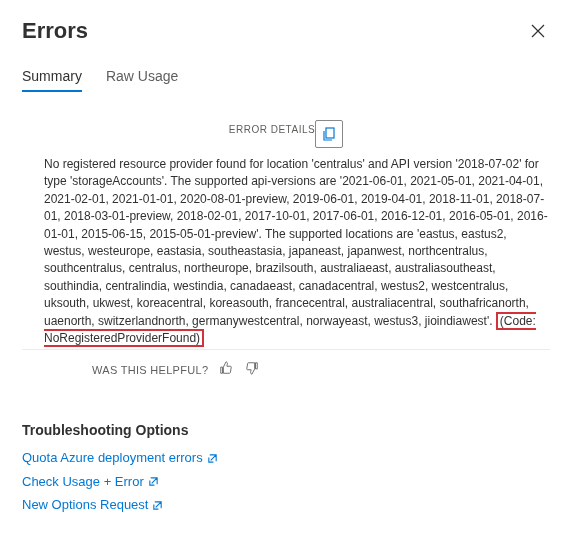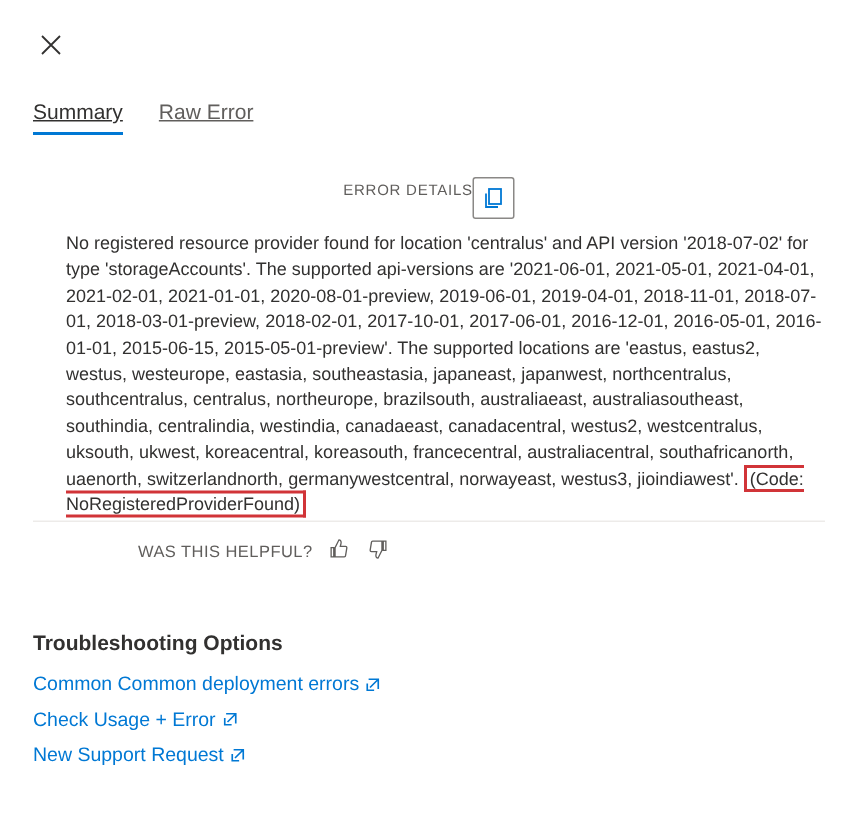--- a/index.html
+++ b/index.html
@@ -35,21 +35,20 @@
       display: flex;
       gap: 24px;
       border-bottom: none;
       margin-bottom: 28px;
     }
     .tab {
       font-size: 14px;
       padding-bottom: 6px;
       cursor: pointer;
       color: #605e5c;
-      text-decoration: underline;
     }
     .tab.active {
       color: #323130;
       border-bottom: 2px solid #0078d4;
     }
     .section-label {
       font-size: 10px;
       letter-spacing: 0.5px;
       color: #605e5c;
       text-transform: uppercase;
@@ -116,30 +115,31 @@
       cursor: pointer;
       margin-bottom: 4px;
       line-height: 1.5;
     }
     .link svg { width: 11px; height: 11px; }
   </style>
 </head>
 <body>
 
 <div class="header">
+  <h1>Errors</h1>
   <div class="close-btn">
     <svg viewBox="0 0 14 14">
         <path d="M1 1 L13 13 M13 1 L1 13" stroke="#323130" stroke-width="1.2" fill="none"></path>
       </svg>
   </div>
 </div>
 
 <div class="tabs">
   <div class="tab active">Summary</div>
-  <div class="tab">Raw Error</div>
+  <div class="tab">Raw Usage</div>
 </div>
 
 <div class="details-header">
   <div class="section-label">ERROR DETAILS</div>
   <div class="copy-btn">
     <svg viewBox="0 0 14 14">
       <rect x="4" y="1" width="8" height="10" fill="none" stroke="#0078d4" stroke-width="1.2"></rect>
       <path d="M2 4 V13 H10" fill="none" stroke="#0078d4" stroke-width="1.2"></path>
     </svg>
   </div>
@@ -159,30 +159,30 @@
   <div class="thumb">
     <svg viewBox="0 0 16 16">
         <path d="M14 9h-2V2h2v7zm-3-7v7l-3 6c-1 0-2-1-1.5-3L7 10H3c-1 0-1-1-1-1l1-6c0-1 1-1 1-1h7z" fill="none" stroke="#605e5c" stroke-width="1"></path>
       </svg>
   </div>
 </div>
 
 <div class="troubleshooting">
   <h3>Troubleshooting Options</h3>
   <div class="link">
-    <span>Common Common deployment errors</span>
+    <span>Quota Azure deployment errors</span>
     <svg viewBox="0 0 12 12">
         <path d="M3 2h7v7M10 2L4 8M2 5v5h5" fill="none" stroke="#0078d4" stroke-width="1.2"></path>
       </svg>
   </div>
   <div class="link">
     <span>Check Usage + Error</span>
     <svg viewBox="0 0 12 12">
         <path d="M3 2h7v7M10 2L4 8M2 5v5h5" fill="none" stroke="#0078d4" stroke-width="1.2"></path>
       </svg>
   </div>
   <div class="link">
-    <span>New Support Request</span>
+    <span>New Options Request</span>
     <svg viewBox="0 0 12 12">
         <path d="M3 2h7v7M10 2L4 8M2 5v5h5" fill="none" stroke="#0078d4" stroke-width="1.2"></path>
       </svg>
   </div>
 </div>
 
 </body></html>

